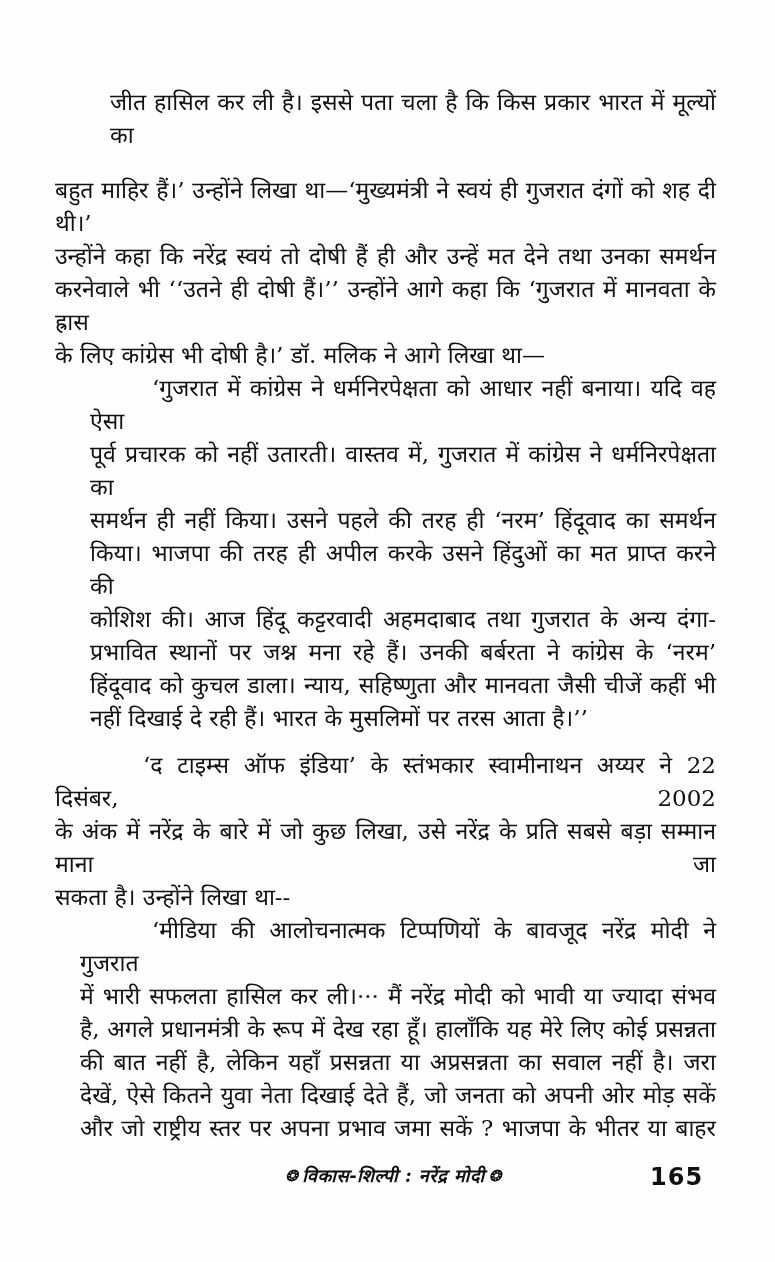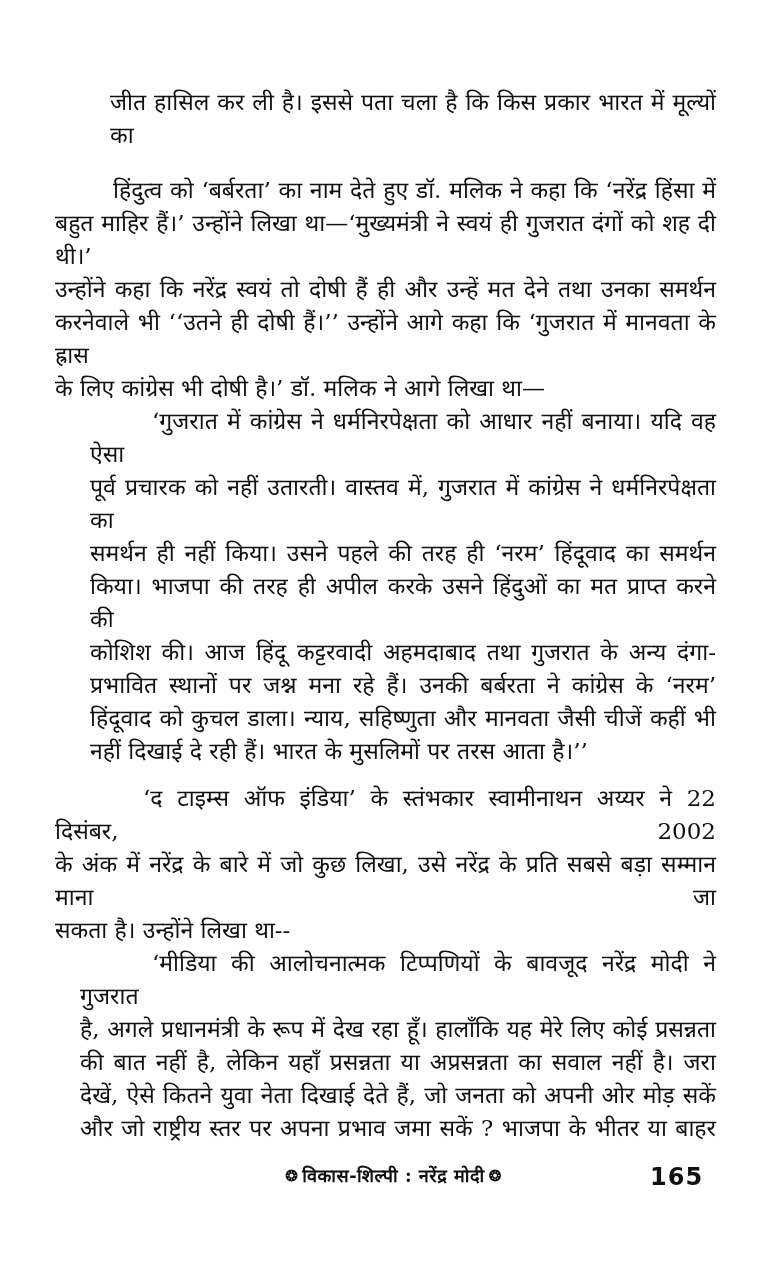--- a/index.html
+++ b/index.html
@@ -57,20 +57,21 @@
     height: 30px;
     font-size: 18px;
   }
   .footer-title {
     position: absolute;
     left: 16px;
     right: 0;
     text-align: center;
     font-weight: 600;
     letter-spacing: 0.5px;
+    font-style: italic;
   }
   .footer-title .book-name { font-weight: 800; }
   .footer-ornament {
     font-size: 15px;
     position: relative;
     top: -1px;
     padding: 0 4px;
   }
   .page-number {
     position: absolute;
@@ -86,21 +87,20 @@
 <body>
 
 <div class="page">
   <div class="text-block">
 
     <div class="para para-cont">
       <div class="line">जीत हासिल कर ली है। इससे पता चला है कि किस प्रकार भारत में मूल्यों का</div>
     </div>
 
     <div class="para para-normal">
-      <div class="line first">हिंदुत्व को ‘बर्बरता’ का नाम देते हुए डॉ. मलिक ने कहा कि ‘नरेंद्र हिंसा में</div>
       <div class="line">बहुत माहिर हैं।’ उन्होंने लिखा था—‘मुख्यमंत्री ने स्वयं ही गुजरात दंगों को शह दी थी।’</div>
       <div class="line">उन्होंने कहा कि नरेंद्र स्वयं तो दोषी हैं ही और उन्हें मत देने तथा उनका समर्थन</div>
       <div class="line">करनेवाले भी ‘‘उतने ही दोषी हैं।’’ उन्होंने आगे कहा कि ‘गुजरात में मानवता के ह्रास</div>
       <div class="line last">के लिए कांग्रेस भी दोषी है।’ डॉ. मलिक ने आगे लिखा था—</div>
     </div>
 
     <div class="para quote-block-1">
       <div class="line first">‘गुजरात में कांग्रेस ने धर्मनिरपेक्षता को आधार नहीं बनाया। यदि वह ऐसा</div>
       <div class="line">पूर्व प्रचारक को नहीं उतारती। वास्तव में, गुजरात में कांग्रेस ने धर्मनिरपेक्षता का</div>
       <div class="line">समर्थन ही नहीं किया। उसने पहले की तरह ही ‘नरम’ हिंदूवाद का समर्थन</div>
@@ -112,20 +112,21 @@
     </div>
 
     <div class="para para-normal-2">
       <div class="line first">‘द टाइम्स ऑफ इंडिया’ के स्तंभकार स्वामीनाथन अय्यर ने 22 दिसंबर, 2002</div>
       <div class="line">के अंक में नरेंद्र के बारे में जो कुछ लिखा, उसे नरेंद्र के प्रति सबसे बड़ा सम्मान माना जा</div>
       <div class="line last">सकता है। उन्होंने लिखा था--</div>
     </div>
 
     <div class="para quote-block-2">
       <div class="line first">‘मीडिया की आलोचनात्मक टिप्पणियों के बावजूद नरेंद्र मोदी ने गुजरात</div>
+      <div class="line">में भारी सफलता हासिल कर ली।··· मैं नरेंद्र मोदी को भावी या ज्यादा संभव</div>
       <div class="line">है, अगले प्रधानमंत्री के रूप में देख रहा हूँ। हालाँकि यह मेरे लिए कोई प्रसन्नता</div>
       <div class="line">की बात नहीं है, लेकिन यहाँ प्रसन्नता या अप्रसन्नता का सवाल नहीं है। जरा</div>
       <div class="line">देखें, ऐसे कितने युवा नेता दिखाई देते हैं, जो जनता को अपनी ओर मोड़ सकें</div>
       <div class="line">और जो राष्ट्रीय स्तर पर अपना प्रभाव जमा सकें ? भाजपा के भीतर या बाहर</div>
 
     </div>
 
   </div>
 
   <div class="footer">

